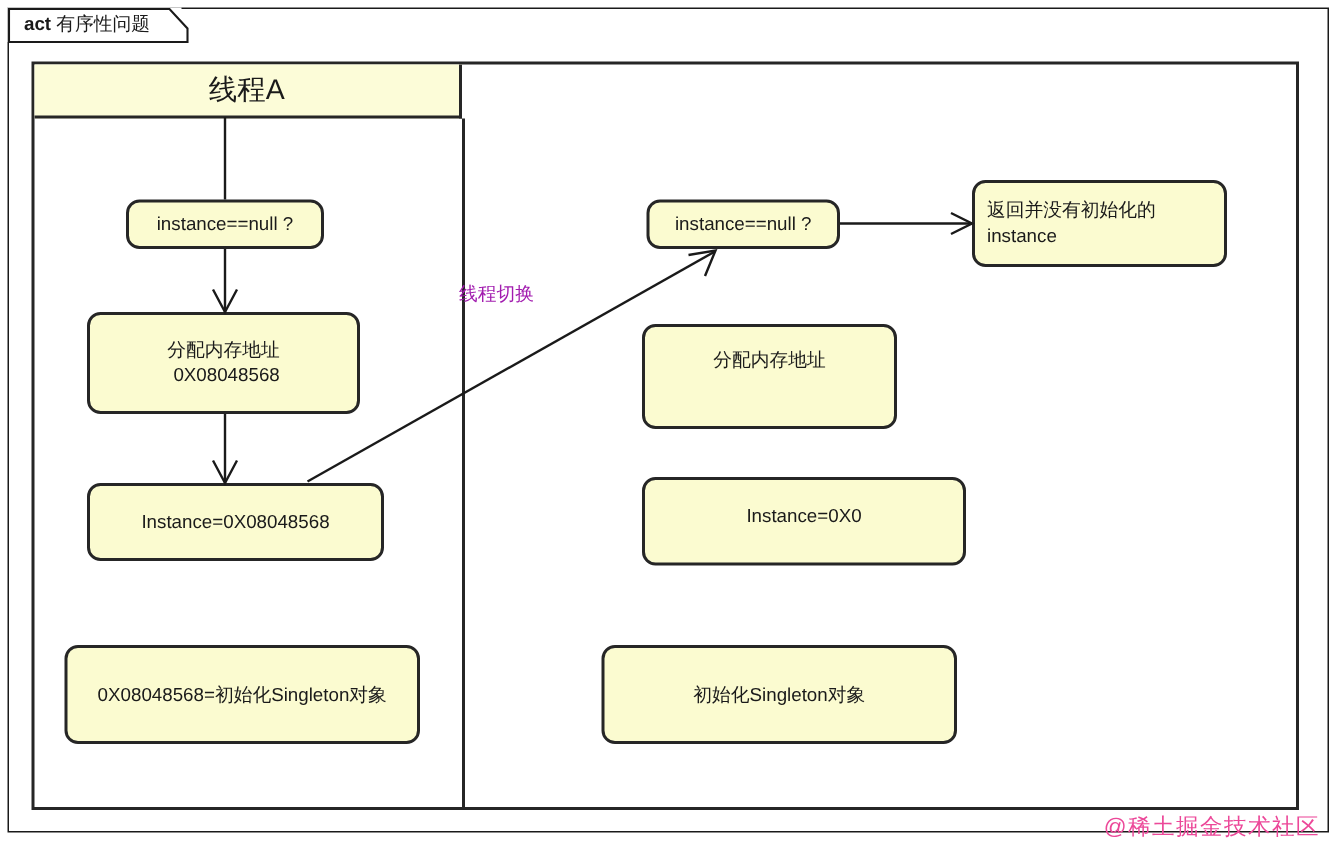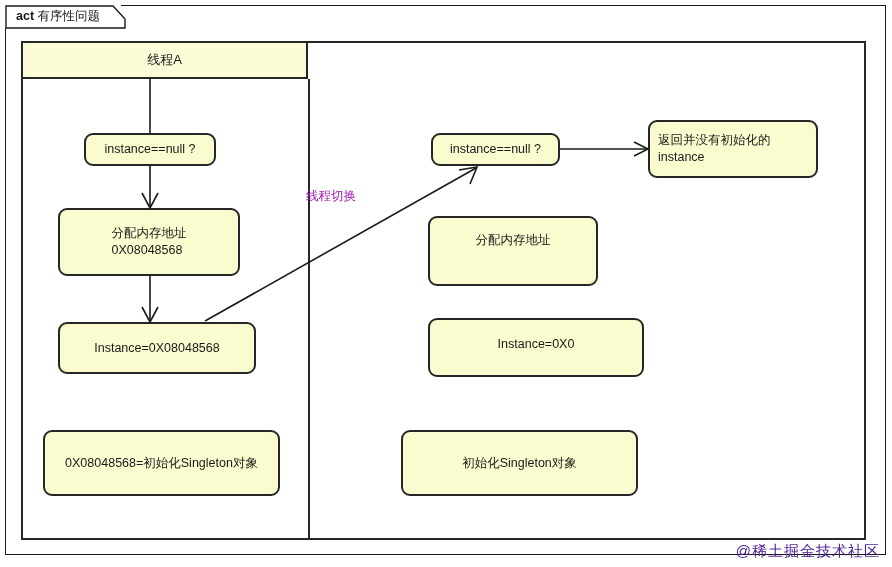--- a/index.html
+++ b/index.html
@@ -79,21 +79,21 @@
     height: 36px;
     display: flex;
   }
   .lane-head {
     background: #fcfcd8;
     border-bottom: 2px solid #262626;
     box-sizing: border-box;
     display: flex;
     align-items: center;
     justify-content: center;
-    font-size: 13px;
+    font-size: 19px;
     color: #1a1a1a;
   }
   .lane-head.left  { width: 285px; border-right: 2px solid #262626; }
   .lane-head.right { width: 556px; }
 
   .lane-divider {
     position: absolute;
     left: 285px;
     top: 36px;
     width: 2px;
@@ -107,21 +107,21 @@
     background: #fbfbd0;
     border: 2px solid #262626;
     border-radius: 9px;
     box-sizing: border-box;
     font-size: 12.5px;
     color: #1a1a1a;
     line-height: 17px;
     display: flex;
     align-items: center;
     justify-content: center;
-    text-align: left;
+    text-align: right;
     padding: 0 8px;
   }
   .node.top-aligned {
     align-items: flex-start;
     padding-top: 14px;
   }
   .node.bottom-aligned {
     align-items: flex-end;
     padding-bottom: 22px;
   }
@@ -145,21 +145,21 @@
     color: #a21caf;
     white-space: nowrap;
   }
 
   
   .watermark {
     position: absolute;
     right: 12px;
     bottom: 6px;
     font-size: 15px;
-    color: #4c1d95;
+    color: #ec4899;
     white-space: nowrap;
     letter-spacing: 1px;
   }
 </style>
 </head>
 <body>
 
 <div id="stage">
 
   <div class="frame-outer"></div>

